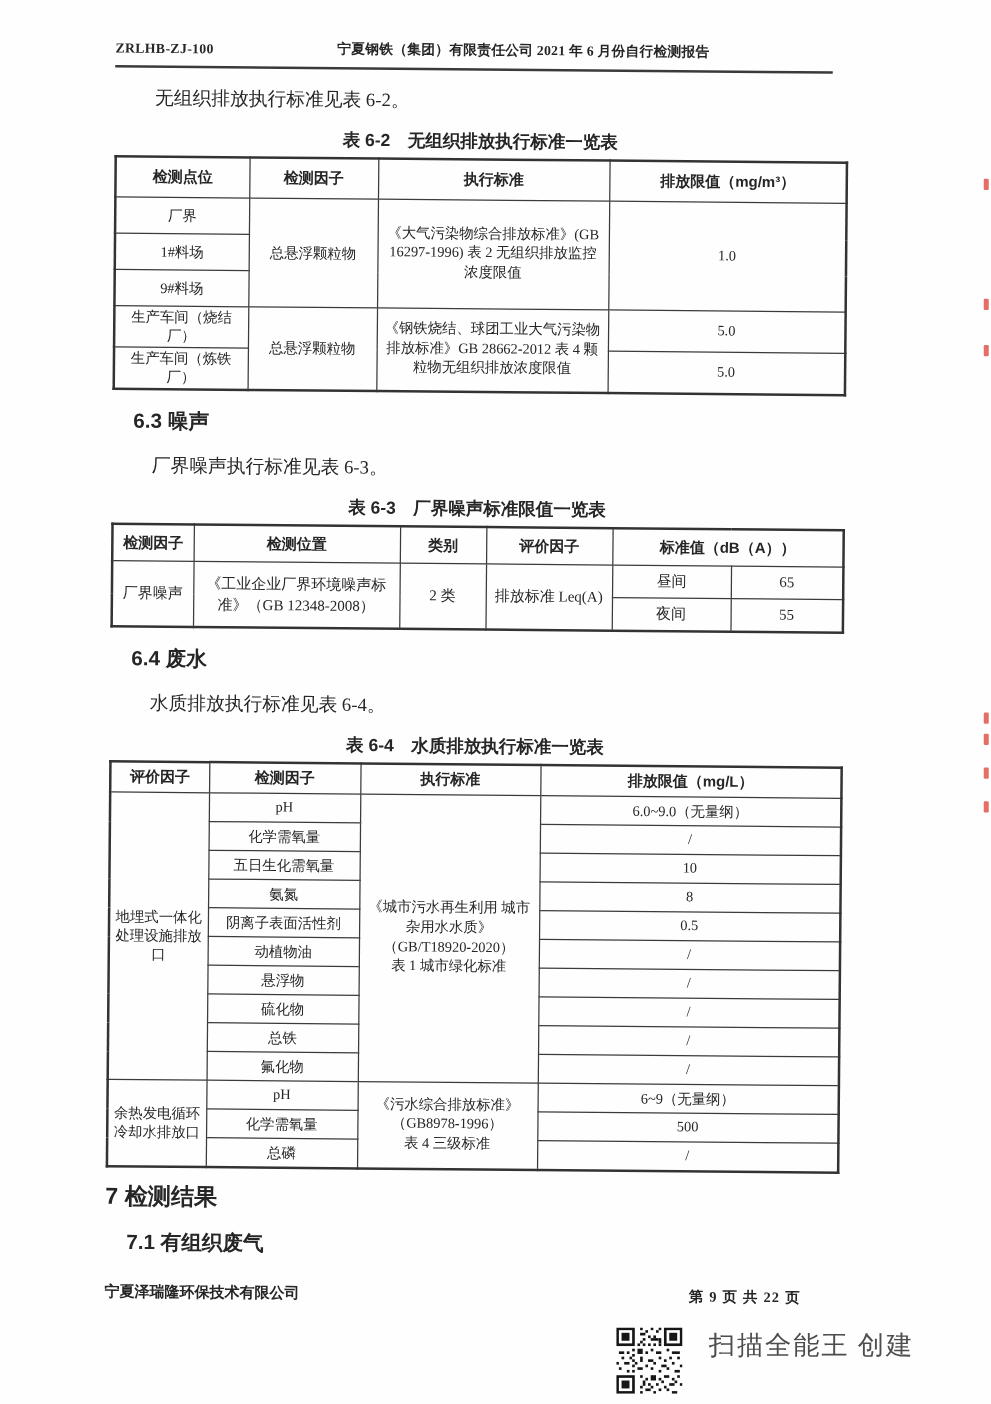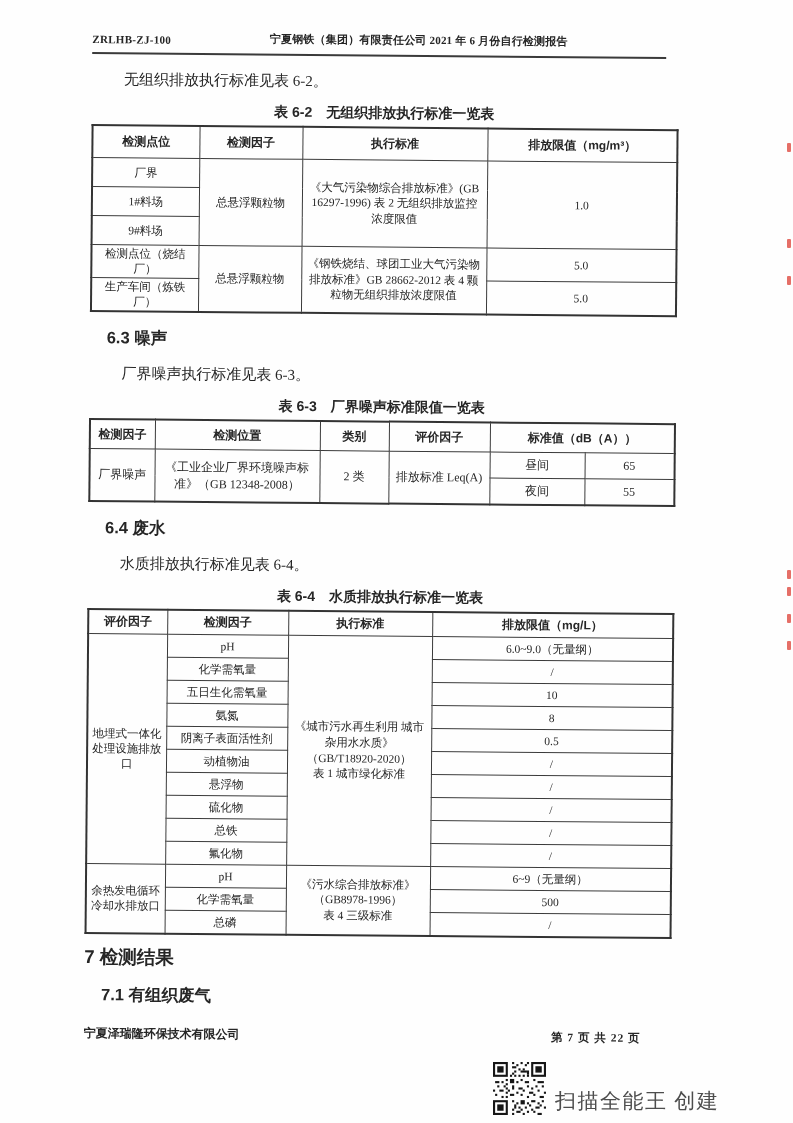--- a/index.html
+++ b/index.html
@@ -57,21 +57,21 @@
   .t64 th{height:21px;font-size:12px;}
   .t64 td{height:20px;font-size:11.5px;}
   .prewrap{white-space:pre-line;line-height:1.35;}
   .doc-footer{
     margin-top:20px;display:flex;justify-content:space-between;align-items:center;
   }
   .footer-company{font-size:12px;font-weight:700;}
   .footer-page{font-size:11.5px;font-weight:700;margin-right:28px;letter-spacing:1px;}
   .camscanner{
     position:absolute;left:493px;top:1062px;
-    display:flex;align-items:flex-end;gap:9px;
+    display:flex;align-items:flex-start;gap:21px;
   }
   .camscanner svg{display:block;}
   .camscanner-label{
     font-size:21px;color:#4d4d4d;letter-spacing:1.5px;
     font-family:"Liberation Serif","DejaVu Serif",serif;
   }
   .redmark{
     position:absolute;left:787px;width:4px;height:9px;
     background:#e0564c;opacity:.85;border-radius:1px;
   }
@@ -112,21 +112,21 @@
 浓度限值</td>
         <td rowspan="3">1.0</td>
       </tr>
       <tr>
         <td>1#料场</td>
       </tr>
       <tr>
         <td>9#料场</td>
       </tr>
       <tr>
-        <td>检测点位（烧结厂）</td>
+        <td>生产车间（烧结厂）</td>
         <td rowspan="2">总悬浮颗粒物</td>
         <td rowspan="2" class="prewrap">《钢铁烧结、球团工业大气污染物
 排放标准》GB 28662-2012 表 4 颗
 粒物无组织排放浓度限值</td>
         <td>5.0</td>
       </tr>
       <tr>
         <td>生产车间（炼铁厂）</td>
         <td>5.0</td>
       </tr>
@@ -250,21 +250,21 @@
         <td>/</td>
       </tr>
     </tbody>
       </table>
 
     <h1 class="sec">7 检测结果</h1>
     <h2 class="sec">7.1 有组织废气</h2>
 
     <div class="doc-footer">
       <span class="footer-company">宁夏泽瑞隆环保技术有限公司</span>
-      <span class="footer-page">第 7 页 共 22 页</span>
+      <span class="footer-page">第 9 页 共 22 页</span>
     </div>
   </div>
 
   <div class="camscanner">
     <svg width="53" height="53" viewBox="0 0 25 25">
       <g fill="#161616">
         <rect x="0" y="0" width="7" height="7"></rect>
           <rect x="18" y="0" width="7" height="7"></rect>
           <rect x="0" y="18" width="7" height="7"></rect>
         <rect x="9" y="0" width="1" height="1"></rect>

